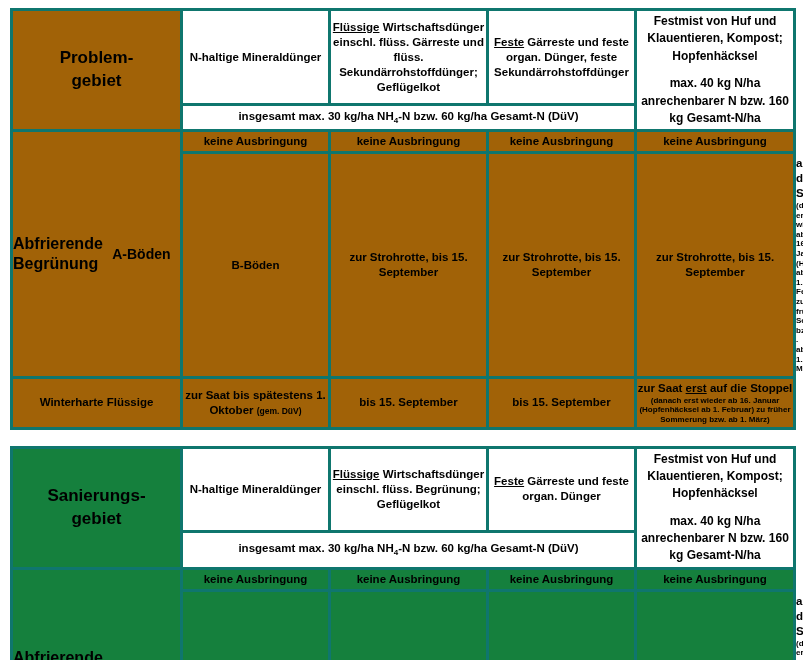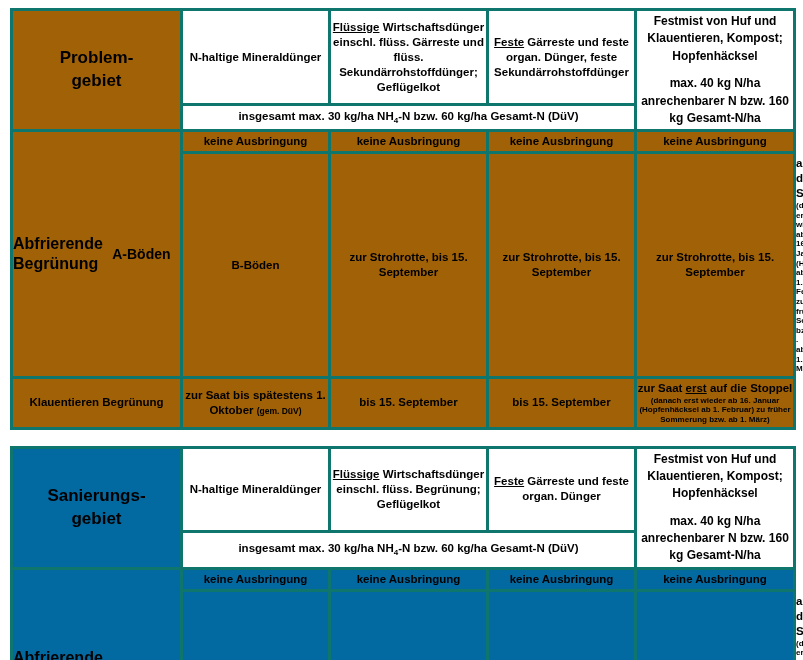--- a/index.html
+++ b/index.html
@@ -33,21 +33,21 @@
     padding: 2px 0;
   }
   
   .c-label  { width: 170px; }
   .c-col1   { width: 148px; }
   .c-col2   { width: 158px; }
   .c-col3   { width: 148px; }
   .c-col4   { width: 159px; }
 
   .yellow { background: #a16207; }
-  .orange { background: #0369a1; }
+  .orange { background: #15803d; }
 
   .hdr-title {
     font-size: 17px;
     font-weight: bold;
     line-height: 1.35;
   }
   .hdr-col {
     font-size: 11.5px;
     font-weight: bold;
     line-height: 1.3;
@@ -165,21 +165,21 @@
         <td class="yellow cell">zur Strohrotte, bis 15. September</td>
         <td class="yellow cell">zur Strohrotte, bis 15. September</td>
         <td class="yellow cell">zur Strohrotte, bis 15. September</td>
         <td class="yellow cell">
           <span>auf die Stoppel</span>
           <span class="tiny">(danach erst wieder ab 16. Januar (Hopfenhäcksel ab 1. Februar) zu früher Sommerung bzw . ab 1. März)</span>
         </td>
       </tr>
 
       <tr>
-        <td class="yellow cell">Klauentieren Begrünung</td>
+        <td class="yellow cell">Winterharte Flüssige</td>
         <td class="yellow cell">
           <span>zur Saat bis spätestens 1. Oktober</span>
           <span style="font-size:8.5px">(gem. DüV)</span>
         </td>
         <td class="yellow cell">bis 15. September</td>
         <td class="yellow cell">bis 15. September</td>
         <td class="yellow cell">
           <span>zur Saat </span><span class="u">erst</span><span> auf die Stoppel</span>
           <span class="tiny">(danach erst wieder ab 16. Januar (Hopfenhäcksel ab 1. Februar) zu früher Sommerung bzw. ab 1. März)</span>
         </td>

